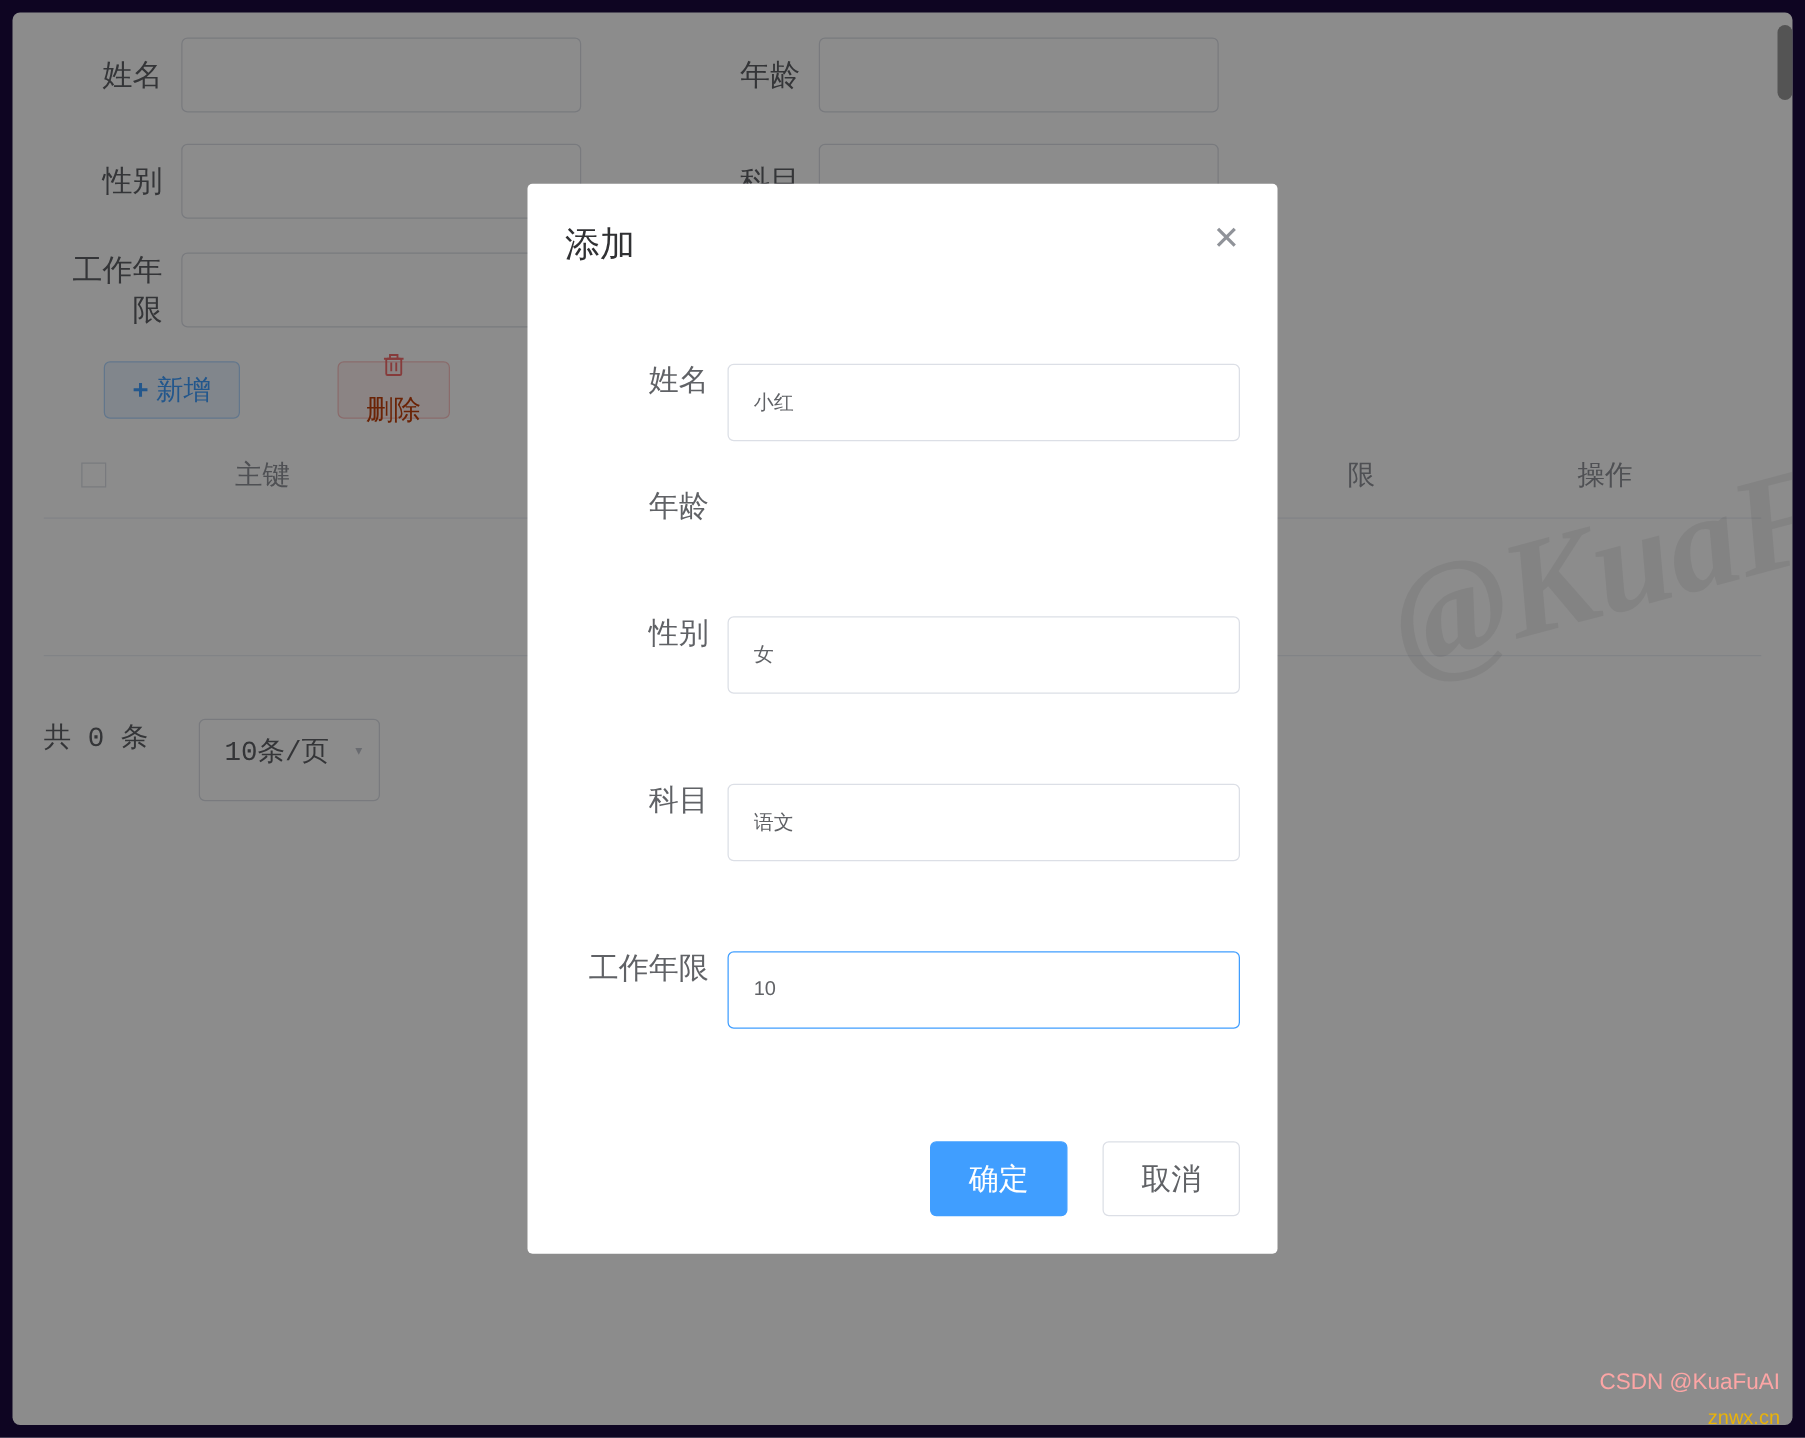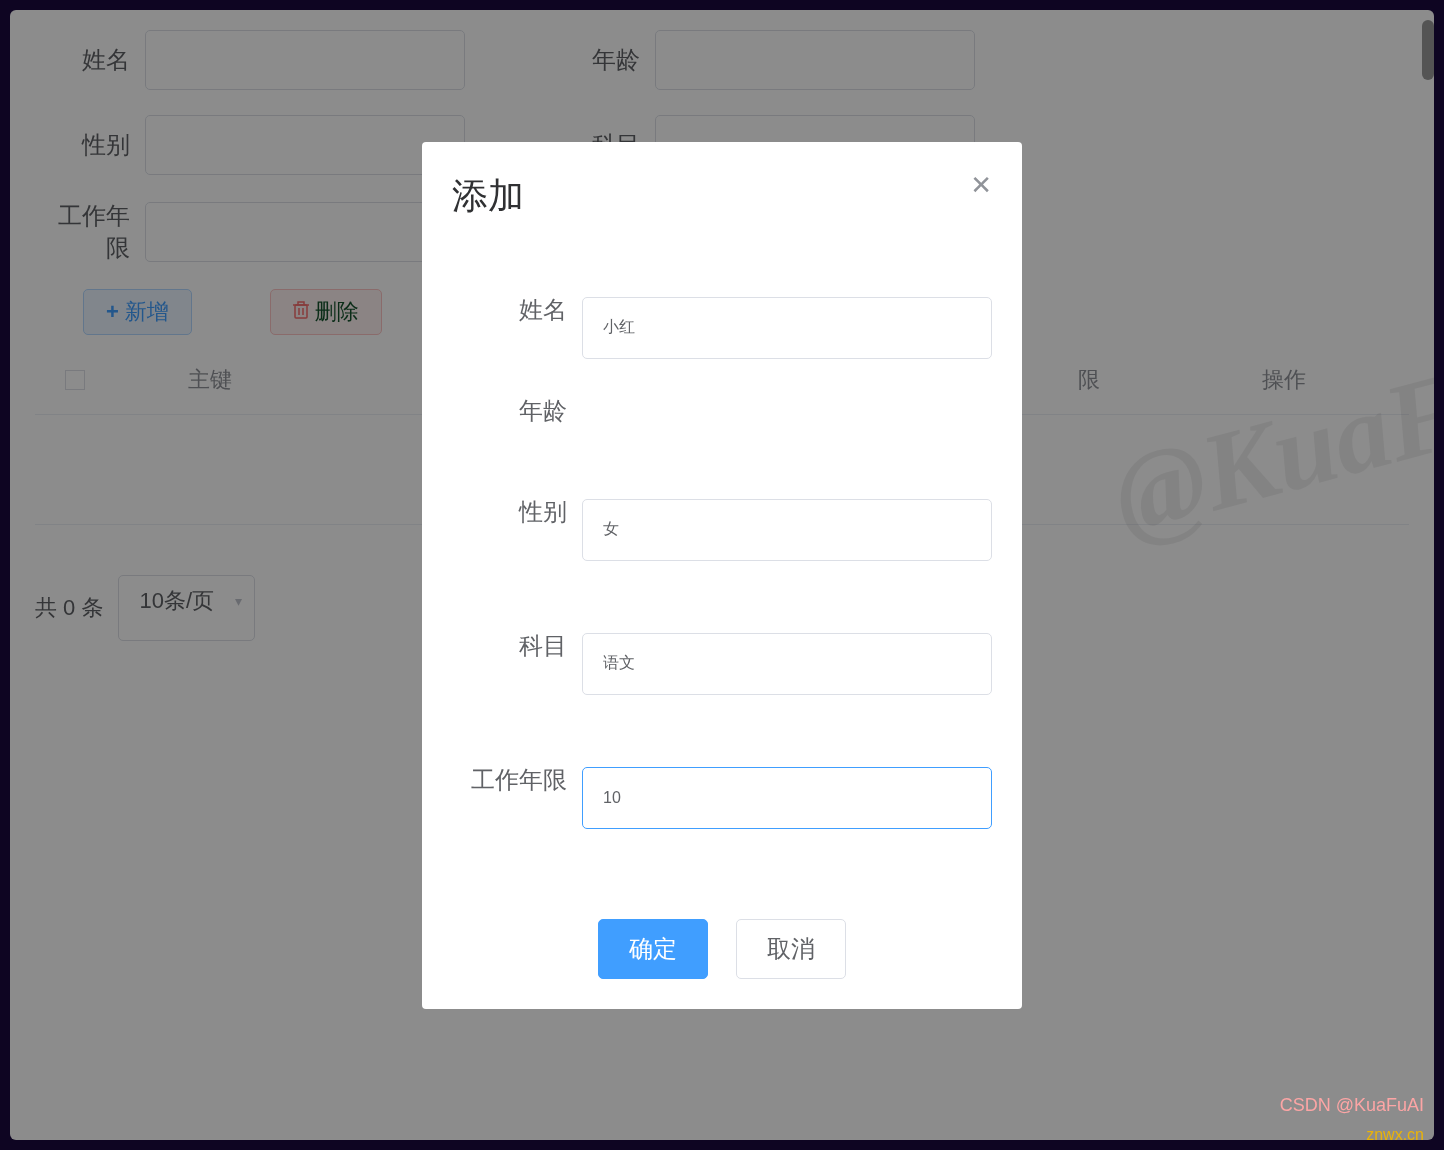--- a/index.html
+++ b/index.html
@@ -74,21 +74,22 @@
       margin-left: 48px;
     }
     .btn-add {
       background: #ecf5ff;
       border: 1px solid #b3d8ff;
       color: #409eff;
     }
     .btn-delete {
       background: #fef0f0;
       border: 1px solid #fbc4c4;
-      color: #14532d;
+      color: #c2410c;
+      flex-direction: column;
     }
     .icon-plus::before {
       content: "+";
       font-weight: bold;
     }
     .icon-trash {
       display: inline-block;
       width: 16px;
       height: 18px;
     }
@@ -119,23 +120,24 @@
       height: 20px;
       border: 1px solid #dcdfe6;
       background: #fff;
     }
     .table-body {
       height: 110px;
       border-bottom: 1px solid #ebeef5;
     }
     .pagination {
       display: flex;
-      align-items: center;
+      align-items: flex-start;
       margin-top: 50px;
-      gap: 15px;
+      gap: 40px;
+      font-family: Liberation Mono, monospace;
     }
     .total {
       font-size: 22px;
       color: #606266;
     }
     .page-size-select {
       border: 1px solid #dcdfe6;
       border-radius: 5px;
       padding: 10px 40px 24px 20px;
       font-size: 22px;
@@ -160,21 +162,21 @@
       justify-content: center;
     }
     .dialog {
       width: 600px;
       background: #fff;
       border-radius: 4px;
       padding: 30px 30px 30px 30px;
       position: relative;
     }
     .dialog-title {
-      font-size: 36px;
+      font-size: 28px;
       color: #303133;
       margin-bottom: 40px;
     }
     .dialog-close {
       position: absolute;
       top: 30px;
       right: 30px;
       font-size: 26px;
       color: #909399;
       cursor: pointer;
@@ -201,21 +203,21 @@
       font-size: 16px;
       color: #606266;
       outline: none;
       margin-top: 36px;
     }
     .dialog-input.focused {
       border-color: #409eff;
     }
     .dialog-footer {
       display: flex;
-      justify-content: center;
+      justify-content: flex-end;
       gap: 28px;
       margin-top: 90px;
     }
     .btn-primary {
       background: #409eff;
       color: #fff;
       border: 1px solid #409eff;
       height: 60px;
       padding: 0 30px;
       font-size: 24px;

